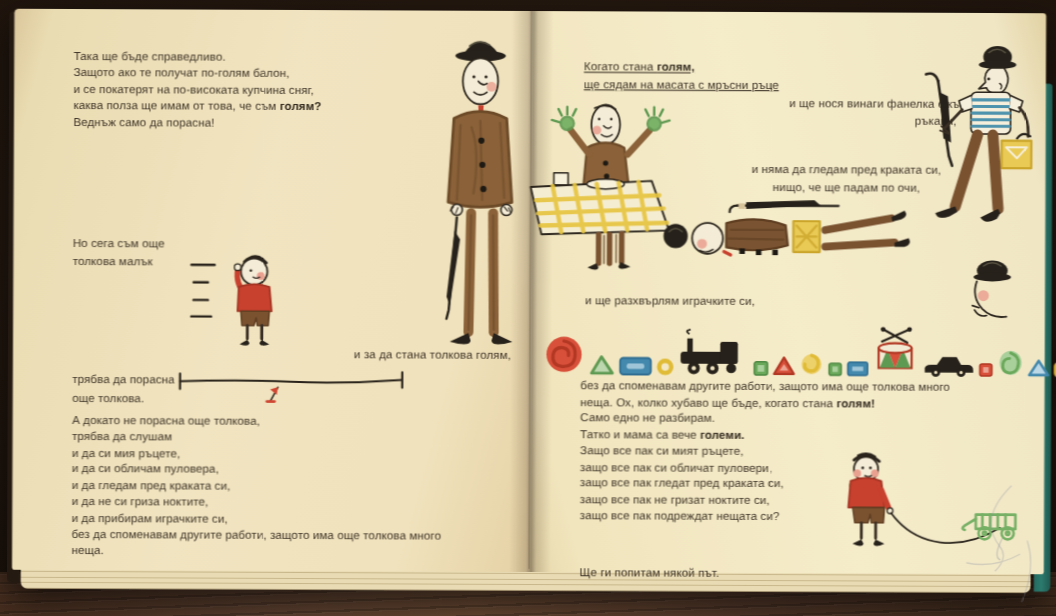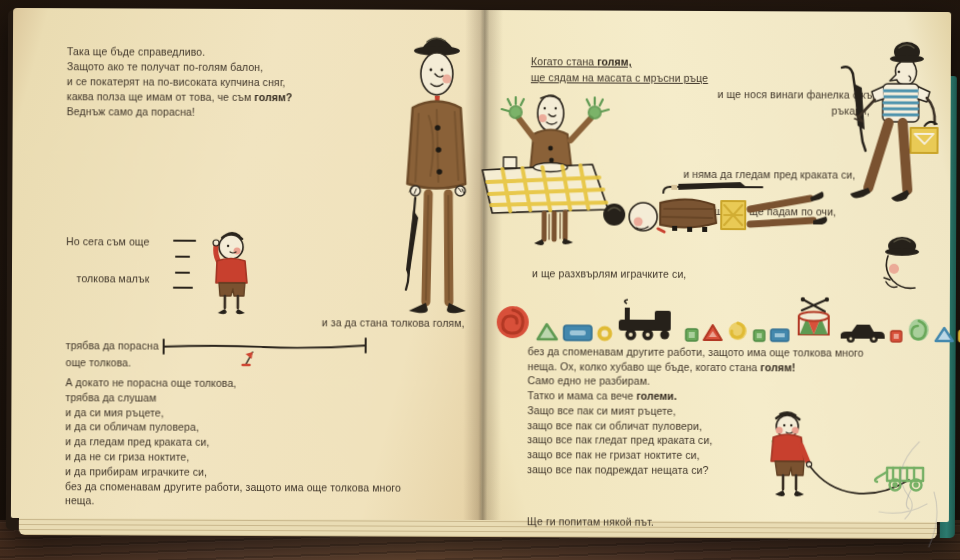--- a/index.html
+++ b/index.html
@@ -23,21 +23,21 @@
         background:linear-gradient(105deg,#dcc79c 0%,#eadcb2 6%,#f1e4c0 45%,#f0e2bc 80%,#e6d2a6 99%);}
   .page-right{left:470px;width:468px;border-radius:0 3px 2px 0;
         background:linear-gradient(255deg,#e2d2a4 0%,#f0e6c4 8%,#f5ecca 50%,#f1e5bd 92%,#e8d8ac 100%);}
   .gutter{position:absolute;left:452px;top:0;width:38px;height:510px;
         background:linear-gradient(90deg,rgba(74,52,30,0) 0%,rgba(74,52,30,.22) 40%,rgba(40,26,13,.42) 52%,rgba(74,52,30,.2) 64%,rgba(74,52,30,0) 100%);}
   .t{position:absolute;font-size:10.5px;line-height:15px;color:#40362a;letter-spacing:.1px;white-space:nowrap;}
   .t b{font-weight:700;color:#332a1f;}
   .lh148 div{line-height:14.8px;}
   .lh147 div{line-height:14.7px;}
   .lh17 div{line-height:17px;}
-  .lh16 div{line-height:16.5px;margin-top:20px;}
+  .lh16 div{line-height:16.5px;}
   .ar{text-align:right;}
   .ac{text-align:center;}
   svg{position:absolute;overflow:visible;}
   .toys{position:absolute;left:482px;top:279px;width:452px;height:52px;display:flex;align-items:flex-end;gap:4px;}
   .toys svg{position:static;flex:0 0 auto;}
 </style>
 </head>
 <body>
 
 <div class="wood"></div>
@@ -51,21 +51,21 @@
   <div class="gutter"></div>
 
   <div class="t" style="left:54px;top:36px;">
     <div>Така ще бъде справедливо.</div>
     <div>Защото ако те получат по-голям балон,</div>
     <div>и се покатерят на по-високата купчина сняг,</div>
     <div><span>каква полза ще имам от това, че съм </span><b>голям?</b></div>
     <div>Веднъж само да порасна!</div>
   </div>
 
-  <div class="t lh16" style="left:54px;top:205px;text-align:right;">
+  <div class="t lh16" style="left:54px;top:205px;">
     <div>Но сега съм още</div>
     <div>толкова малък</div>
   </div>
 
   <div class="t lh17" style="left:54px;top:329px;">
     <div>трябва да порасна</div>
     <div>още толкова.</div>
   </div>
 
   <div class="t" style="left:310px;top:306px;">

